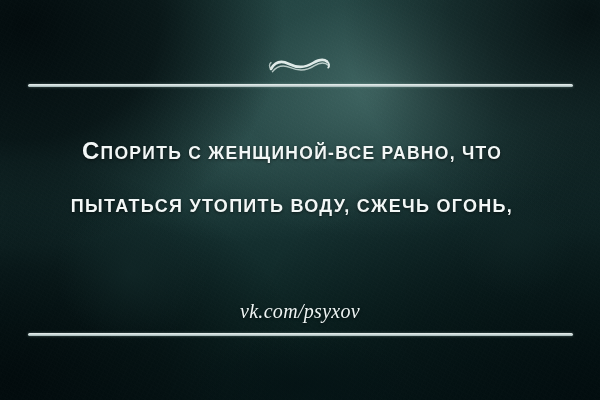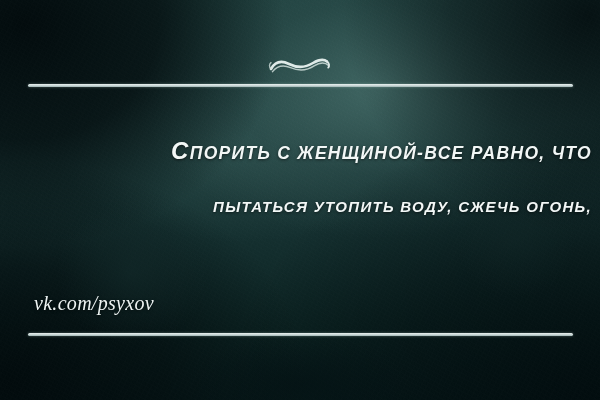--- a/index.html
+++ b/index.html
@@ -80,56 +80,55 @@
     background: linear-gradient(180deg, #e9f1f0 0%, #cfdcdb 45%, #9fb4b3 100%);
     box-shadow: 0 0 3px rgba(200,225,222,0.35);
   }
   .rule-top { top: 84px; }
   .rule-bottom { top: 333px; }
 
   
   .quote {
     position: absolute;
     left: 0;
-    right: 8px;
+    right: 16px;
     top: 124px;
-    text-align: right;
-    font-style: italic;
+    text-align: center;
   }
   .quote-line {
     color: #f2f7f6;
     font-family: "Liberation Sans", sans-serif;
     font-weight: bold;
-    font-size: 15px;
+    font-size: 18px;
     line-height: 53px;
     letter-spacing: 1.3px;
     white-space: nowrap;
     text-shadow: 0 1px 3px rgba(0,0,0,0.55);
   }
   .quote-line.first {
     font-size: 17.5px;
   }
   .quote-line .dropcap {
     font-size: 24px;
     letter-spacing: 1.3px;
   }
 
   
   .signature {
     position: absolute;
     left: 0;
     right: 0;
-    top: 292px;
+    top: 300px;
+    text-align: center;
     color: #eef4f3;
     font-family: "Liberation Serif", serif;
     font-style: italic;
     font-size: 20px;
     letter-spacing: 0.3px;
     text-shadow: 0 1px 3px rgba(0,0,0,0.5);
-    padding-left: 34px;
   }
 </style>
 </head>
 <body>
 
 <div class="card">
 
   <div class="grain"></div>
   <div class="smudge"></div>
 

